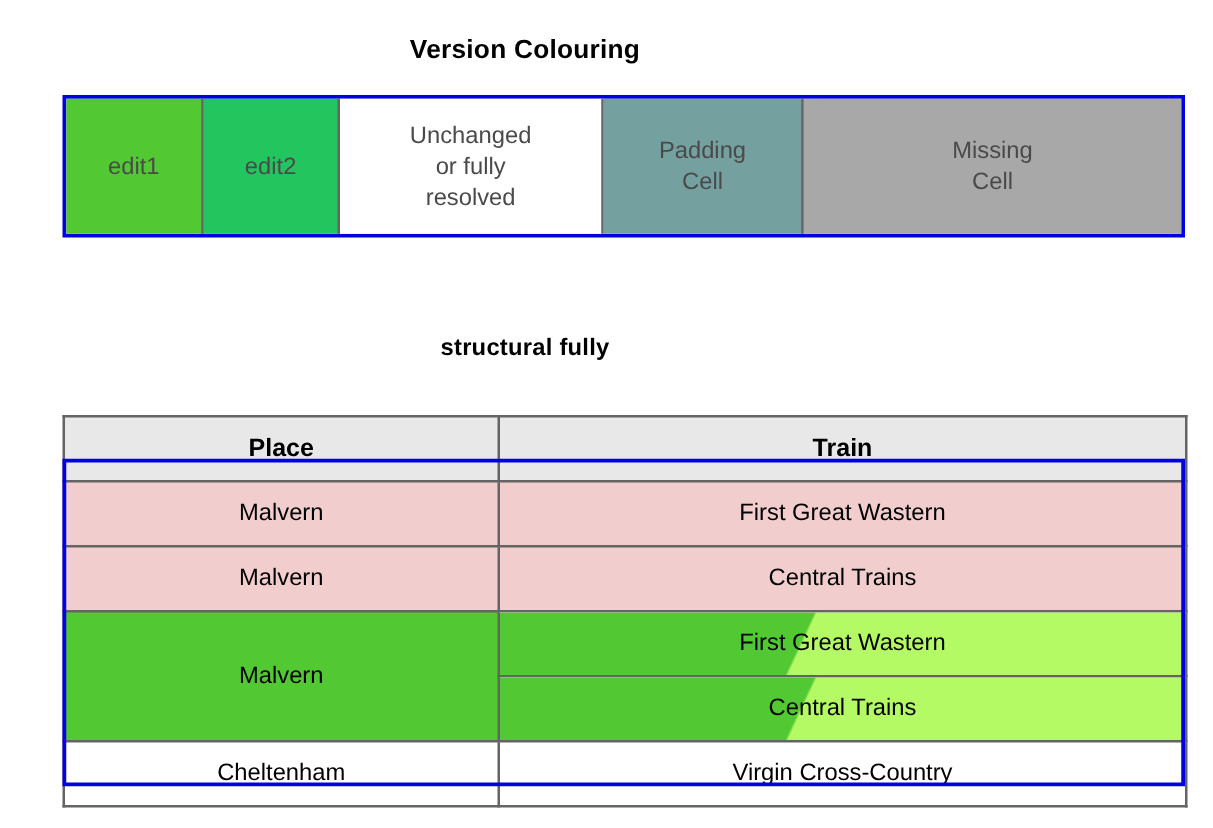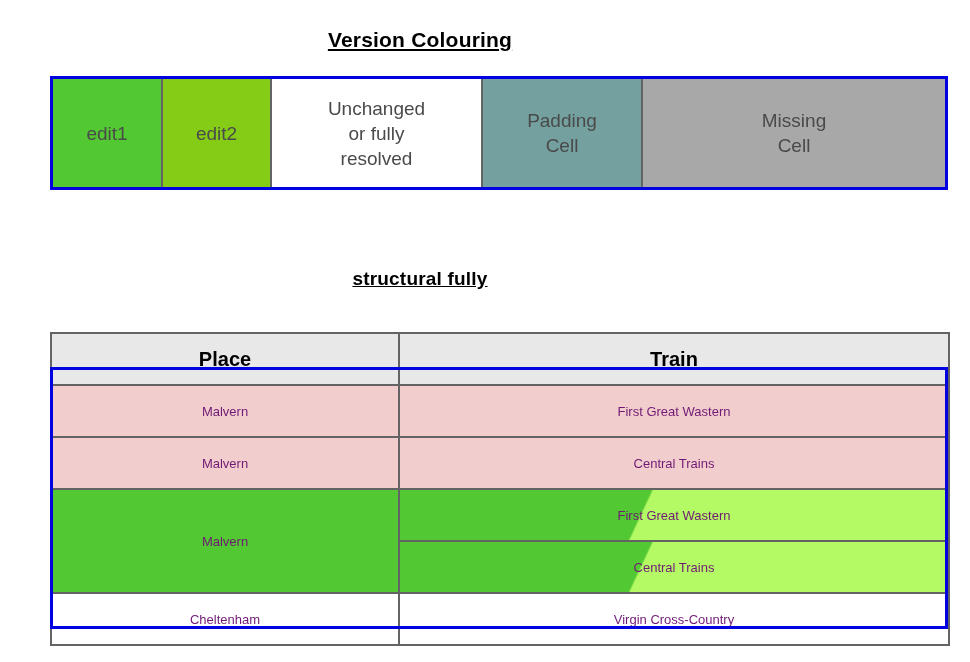--- a/index.html
+++ b/index.html
@@ -12,21 +12,20 @@
     -webkit-font-smoothing:antialiased;
   }
 
   
   .title{
     position:absolute;
     left:0;width:840px;
     text-align:center;
     color:#000000;
     font-weight:bold;
-    text-decoration:underline;
   }
   #legend-title{ top:28px; font-size:21px; letter-spacing:.2px; }
   #tables-title{ top:268px; font-size:19px; letter-spacing:.2px; }
 
   
   #legend-box{
     position:absolute;
     left:50px; top:76px;
     width:898px; height:114px;
     border:3px solid #0000e1;
@@ -57,23 +56,23 @@
     border-collapse:collapse;
     table-layout:fixed;
     background:#ffffff;
   }
   #struct-table td,#struct-table th{
     border:2px solid #646464;
     padding:0;
     margin:0;
     text-align:center;
     vertical-align:middle;
-    font-size:13px;
+    font-size:19px;
     font-weight:normal;
-    color:#701a75;
+    color:#000000;
     box-sizing:border-box;
   }
   #struct-table thead th{
     background:#e8e8e8;
     color:#000000;
     font-weight:bold;
     height:52px;
     font-size:20px;
   }
   .col-place{ width:348px; }
@@ -108,21 +107,21 @@
     z-index:1;
   }
 </style>
 </head>
 <body>
 
 <div class="title" id="legend-title">Version Colouring</div>
 
 <div id="legend-box">
   <div class="legend-cell" style="width:110px;background:#52c832;">edit1</div>
-  <div class="legend-cell" style="width:109px;background:#84cc16;">edit2</div>
+  <div class="legend-cell" style="width:109px;background:#22c55e;">edit2</div>
   <div class="legend-cell" style="width:211px;background:#ffffff;">Unchanged
 or fully
 resolved</div>
   <div class="legend-cell" style="width:160px;background:#74a0a0;text-align:center;">Padding
 Cell</div>
   <div class="legend-cell" style="flex:1;background:#a8a8a8;">Missing
 Cell</div>
 </div>
 
 <div class="title" id="tables-title">structural fully</div>

